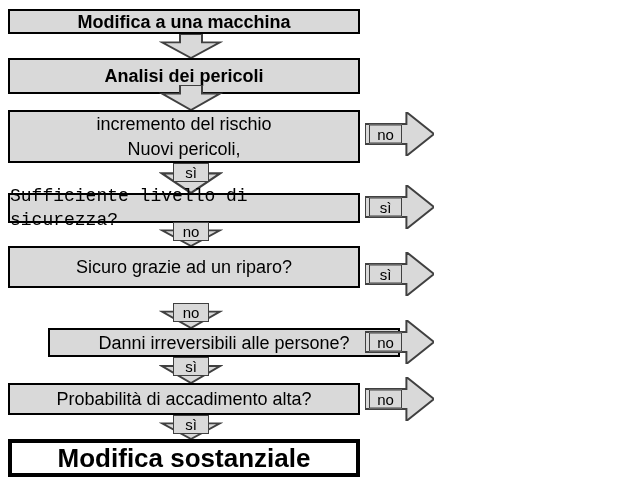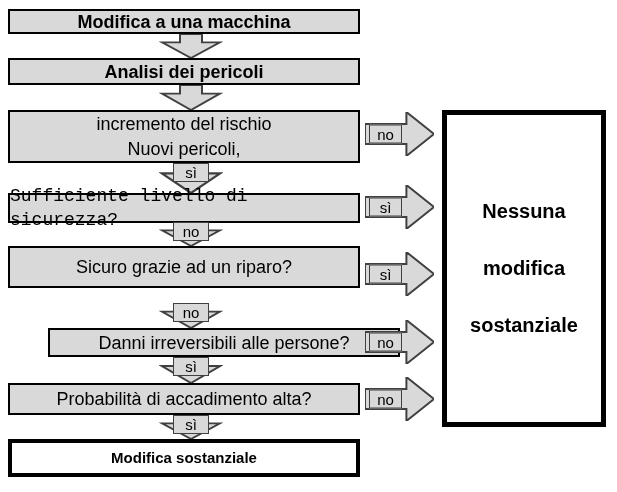--- a/index.html
+++ b/index.html
@@ -24,21 +24,21 @@
     position:absolute;left:8px;width:352px;
     background:var(--box-fill);
     border:2px solid var(--box-border);
     display:flex;flex-direction:column;align-items:center;justify-content:center;
     font-size:18px;line-height:24px;
   }
   .box.bold{font-weight:bold;}
   .box.final{
     background:var(--outcome-background);
     border:4px solid var(--box-border);
-    font-weight:bold;font-size:15px;
+    font-weight:bold;font-size:26px;
   }
   .conn{position:absolute;left:159px;width:64px;}
   .conn svg{display:block;width:100%;height:100%;}
   .arrow-shape{fill:var(--arrow-fill);stroke:var(--arrow-stroke);stroke-width:2;}
   .conn-label{
     position:absolute;top:0;left:50%;transform:translateX(-50%);
     width:36px;height:19px;
     background:var(--arrow-fill);
     border:1.5px solid var(--arrow-stroke);
     display:flex;align-items:center;justify-content:center;
@@ -71,21 +71,21 @@
   <div class="box bold" style="top:9px;height:25px;">
     <span>Modifica a una macchina</span>
   </div>
 
   <div class="conn" style="top:34px;height:24px;">
     <svg viewBox="0 0 64 26" preserveAspectRatio="none">
       <polygon class="arrow-shape" points="21,0 43,0 43,9 61,9 32,26 3,9 21,9"></polygon>
     </svg>
   </div>
 
-  <div class="box bold" style="top:58px;height:27px;">
+  <div class="box bold" style="top:58px;height:36px;">
     <span>Analisi dei pericoli</span>
   </div>
 
   <div class="conn" style="top:85px;height:25px;">
     <svg viewBox="0 0 64 26" preserveAspectRatio="none">
       <polygon class="arrow-shape" points="21,0 43,0 43,9 61,9 32,26 3,9 21,9"></polygon>
     </svg>
   </div>
 
   <div class="box" style="top:110px;height:53px;line-height:25px;">
@@ -176,19 +176,14 @@
     <div class="side-label">no</div>
   </div>
 
   <div class="side" style="top:377px;">
     <svg viewBox="0 0 70 44" preserveAspectRatio="none">
       <polygon class="arrow-shape" points="0,12 42,12 42,0 70,22 42,44 42,32 0,32"></polygon>
     </svg>
     <div class="side-label">no</div>
   </div>
 
-  <div class="outcome">
-    <div class="outcome-line">Nessuna</div>
-    <div class="outcome-line">modifica</div>
-    <div class="outcome-line">sostanziale</div>
-  </div>
 
 </div>
 
 </body></html>

